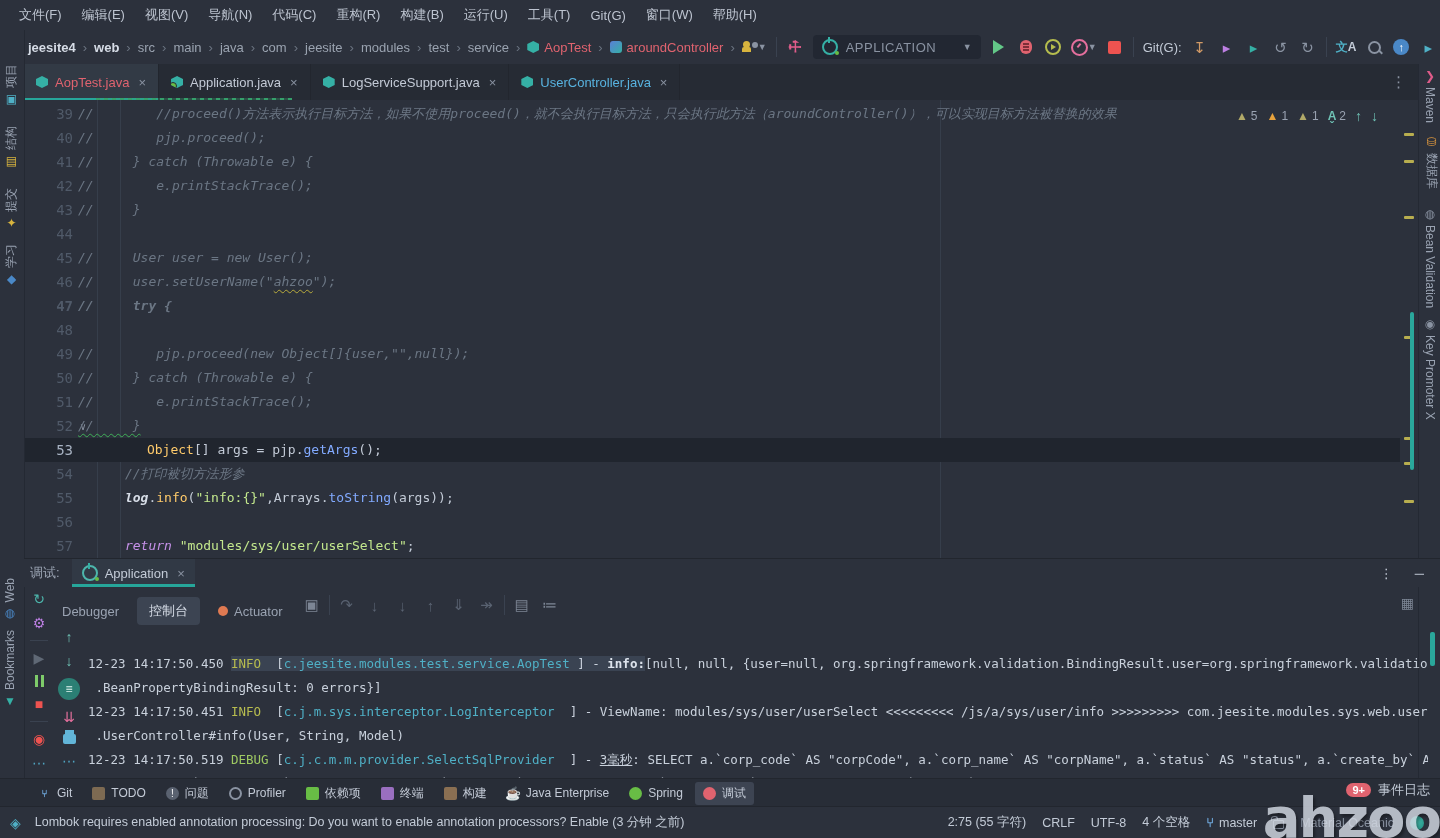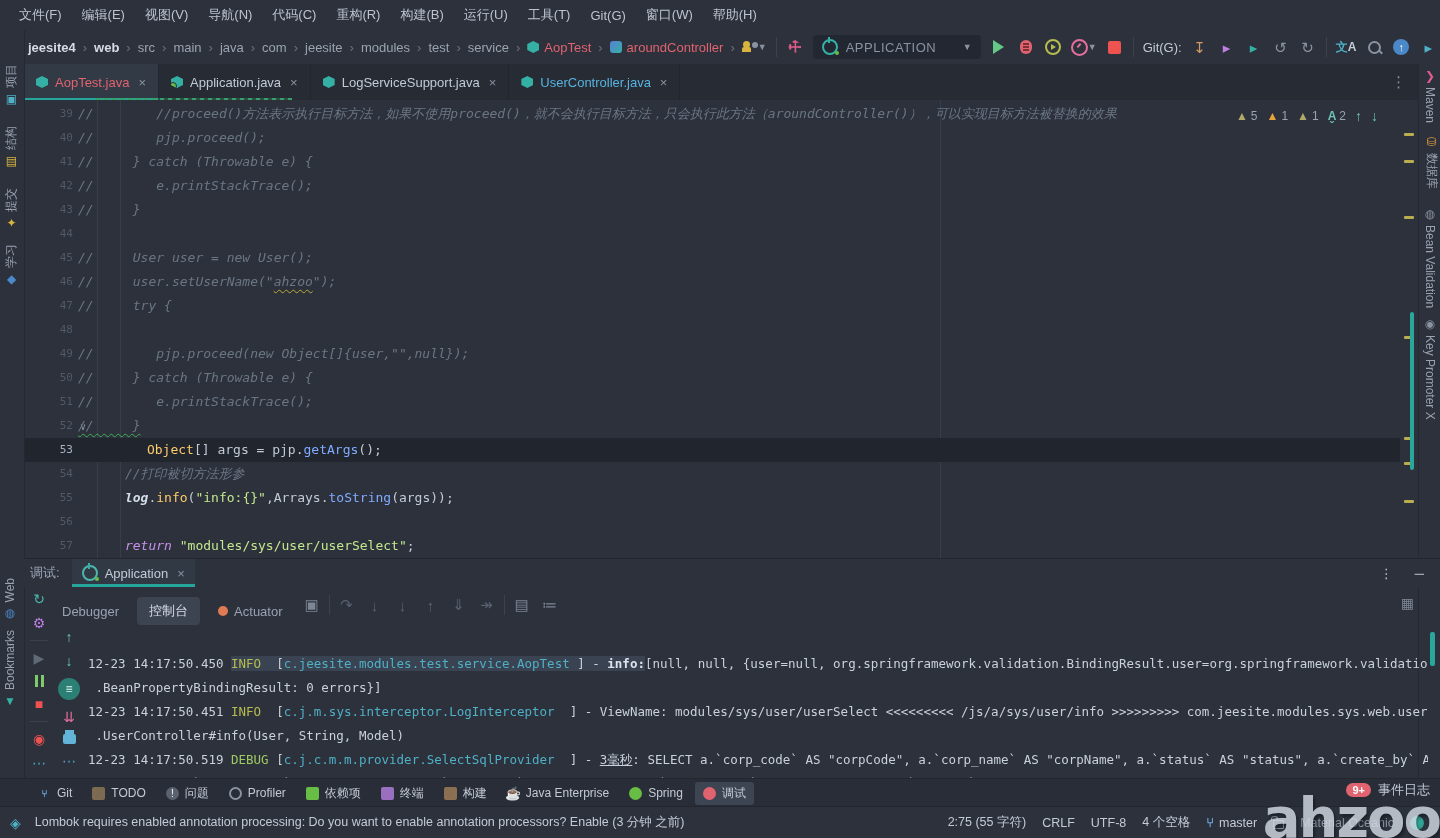--- a/index.html
+++ b/index.html
@@ -63,21 +63,21 @@
   .bootdot{position:relative;}
   .bootdot::after{content:'';position:absolute;left:-2px;bottom:-2px;width:6px;height:6px;border-radius:50%;background:#68bd45;border:1px solid #262b34;}
   #tab-more{margin-left:auto;display:flex;align-items:center;padding-right:12px;color:#8a93a2;font-size:15px;}
 
   
   #editor{left:24px;top:100px;width:1394px;height:458px;background:#2c313c;
           font-family:"DejaVu Sans Mono",monospace;font-size:13px;}
   .guide{position:absolute;width:1px;background:#363e4b;}
   .crow{position:absolute;left:0;width:1376px;height:24px;line-height:24px;white-space:pre;}
   .crow.caret{background:#20252e;}
-  .ln{position:absolute;left:0;width:49px;text-align:right;color:#505a69;font-size:11px;}
+  .ln{position:absolute;left:0;width:49px;text-align:right;color:#505a69;font-size:14px;}
   .crow.caret .ln{color:#a7b2c2;}
   .fold{position:absolute;left:56px;color:#8a93a2;font-size:10px;top:1px;}
   .ct{position:absolute;left:54px;top:0;}
   .s-fg{color:#c3cbd7;} .s-com{color:#6b7684;font-style:italic;}
   .s-cls{color:#ffcb6b;margin-left:22px;} .s-fn{color:#82aaff;} .s-yfn{color:#ffcb6b;}
   .s-str{color:#c3e88d;} .s-kw{color:#c792ea;font-style:italic;}
   .s-logf{color:#d6dce6;font-weight:bold;font-style:italic;}
   .wavy-y{text-decoration:underline wavy #b9ab3c;text-decoration-thickness:1px;text-underline-offset:3px;}
   .wavy-g{text-decoration:underline wavy #3fae57;text-decoration-thickness:1px;text-underline-offset:3px;}
   #squiggle38{left:72px;top:-2px;width:196px;height:2px;background:repeating-linear-gradient(90deg,#35a06b 0 4px,rgba(53,160,107,.35) 4px 8px);}
@@ -320,21 +320,21 @@
     <div id="squiggle38" class="abs"></div>
     <div id="code-lines">
         <div class="crow" style="top: 2px;"><div class="ln">39</div><div class="ct"><span class="s-com">//        //proceed()方法表示执行目标方法，如果不使用proceed()，就不会执行目标方法，只会执行此方法（aroundController()），可以实现目标方法被替换的效果</span></div></div>
         <div class="crow" style="top: 26px;"><div class="ln">40</div><div class="ct"><span class="s-com">//        pjp.proceed();</span></div></div>
         <div class="crow" style="top: 50px;"><div class="ln">41</div><div class="ct"><span class="s-com">//     } catch (Throwable e) {</span></div></div>
         <div class="crow" style="top: 74px;"><div class="ln">42</div><div class="ct"><span class="s-com">//        e.printStackTrace();</span></div></div>
         <div class="crow" style="top: 98px;"><div class="ln">43</div><div class="ct"><span class="s-com">//     }</span></div></div>
         <div class="crow" style="top: 122px;"><div class="ln">44</div><div class="ct"></div></div>
         <div class="crow" style="top: 146px;"><div class="ln">45</div><div class="ct"><span class="s-com">//     User user = new User();</span></div></div>
         <div class="crow" style="top: 170px;"><div class="ln">46</div><div class="ct"><span class="s-com">//     user.setUserName("</span><span class="s-com wavy-y">ahzoo</span><span class="s-com">");</span></div></div>
-        <div class="crow" style="top: 194px;"><div class="ln">47</div><div class="ct"><span class="s-com">//     try {</span></div></div>
+        <div class="crow" style="top: 194px; font-weight: bold;"><div class="ln">47</div><div class="ct"><span class="s-com">//     try {</span></div></div>
         <div class="crow" style="top: 218px;"><div class="ln">48</div></div>
         <div class="crow" style="top: 242px;"><div class="ln">49</div><div class="ct"><span class="s-com">//        pjp.proceed(new Object[]{user,"",null});</span></div></div>
         <div class="crow" style="top: 266px;"><div class="ln">50</div><div class="ct"><span class="s-com">//     } catch (Throwable e) {</span></div></div>
         <div class="crow" style="top: 290px;"><div class="ln">51</div><div class="ct"><span class="s-com">//        e.printStackTrace();</span></div></div>
         <div class="crow" style="top: 314px;"><div class="ln">52</div><span class="fold">∨</span><div class="ct"><span class="s-com wavy-g">//     }</span></div></div>
         <div class="crow caret" style="top: 338px;"><div class="ln">53</div><div class="ct"><span class="s-fg">      </span><span class="s-cls">Object</span><span class="s-fg">[] args = pjp.</span><span class="s-fn">getArgs</span><span class="s-fg">();</span></div></div>
         <div class="crow" style="top: 362px;"><div class="ln">54</div><div class="ct"><span class="s-com">      //打印被切方法形参</span></div></div>
         <div class="crow" style="top: 386px;"><div class="ln">55</div><div class="ct"><span class="s-fg">      </span><span class="s-logf">log</span><span class="s-fg">.</span><span class="s-yfn">info</span><span class="s-fg">(</span><span class="s-str">"info:{}"</span><span class="s-fg">,Arrays.</span><span class="s-fn">toString</span><span class="s-fg">(args));</span></div></div>
         <div class="crow" style="top: 410px;"><div class="ln">56</div></div>
         <div class="crow" style="top: 434px;"><div class="ln">57</div><div class="ct"><span class="s-fg">      </span><span class="s-kw">return</span><span class="s-fg"> </span><span class="s-str">"modules/sys/user/userSelect"</span><span class="s-fg">;</span></div></div>

